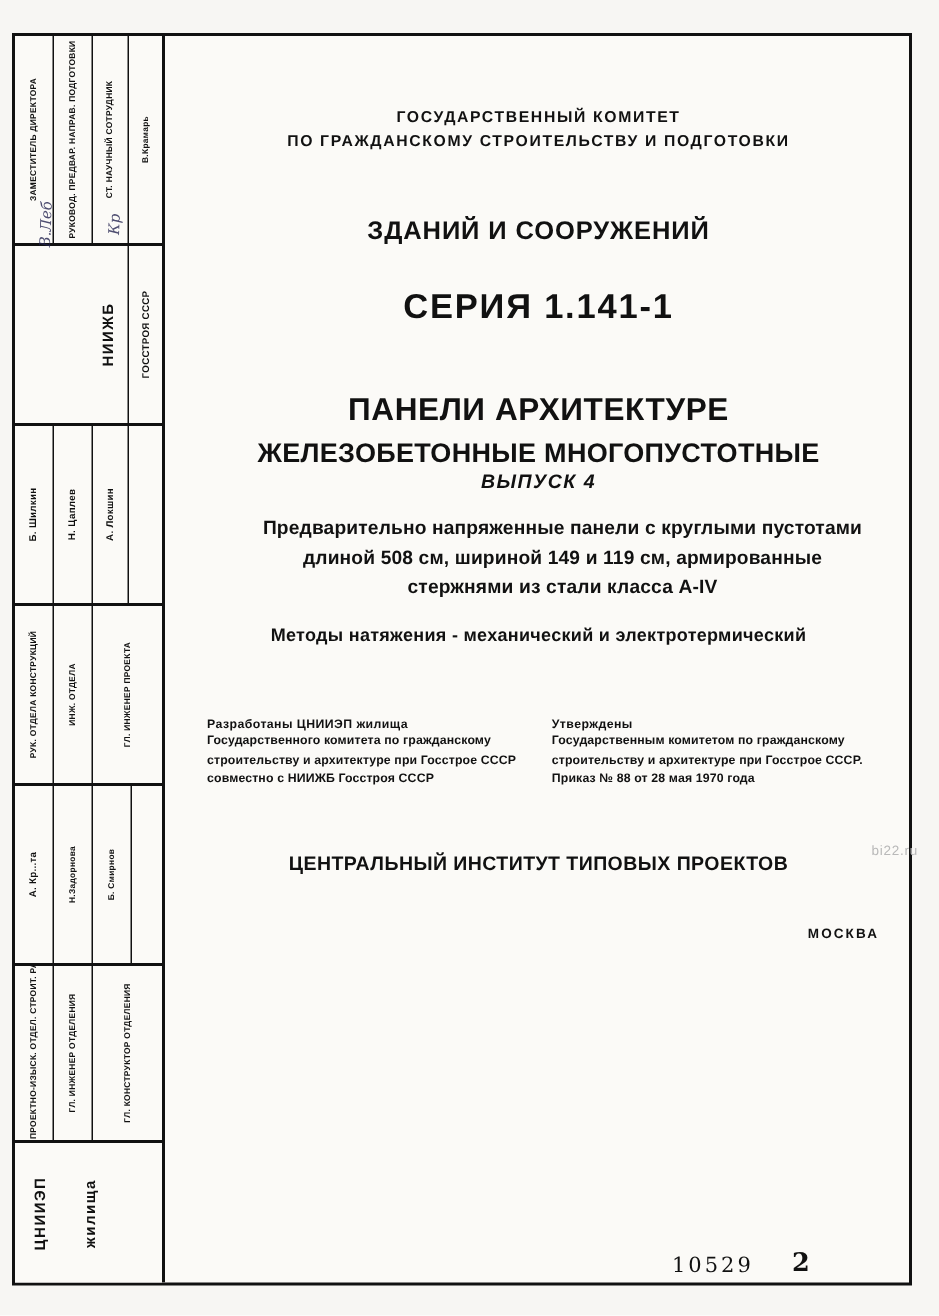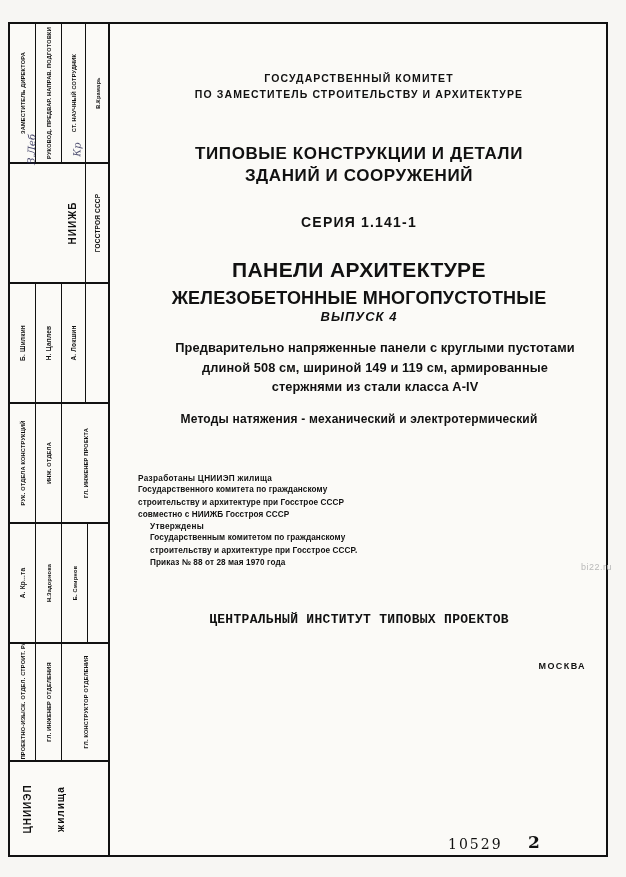--- a/index.html
+++ b/index.html
@@ -81,24 +81,24 @@
     margin-bottom:40px;
   }
   .t1{
     font-size:17px;
     font-weight:bold;
     letter-spacing:.6px;
     line-height:1.35;
     margin-bottom:26px;
   }
   .series{
-    font-size:14px;
+    font-size:23px;
     font-weight:bold;
     letter-spacing:1.2px;
-    margin-bottom:28px;
+    margin-bottom:44px;
   }
   .t2{
     font-size:21px;
     font-weight:bold;
     letter-spacing:.4px;
     margin-bottom:6px;
   }
   .t3{
     font-size:18px;
     font-weight:bold;
@@ -128,42 +128,40 @@
     margin-bottom:46px;
     padding:0 10px;
   }
   .footer-row{
     display:flex;
     justify-content:space-between;
     align-items:flex-start;
     text-align:left;
     padding:0 6px;
     margin-bottom:42px;
-    flex-direction:column;
   }
   .foot-col{width:47%;}
   .foot-col.right{width:48%;margin-left:12px;}
   .foot-line{
     font-size:8.2px;
     font-weight:bold;
     line-height:1.55;
     letter-spacing:.1px;
   }
   .foot-title{
     font-size:8.2px;
     font-weight:bold;
     letter-spacing:.3px;
     margin-bottom:1px;
   }
   .institute{
     font-size:13px;
     font-weight:bold;
     letter-spacing:.3px;
     margin-bottom:34px;
-    font-family:Liberation Mono, monospace;
   }
   .city{
     font-size:9px;
     font-weight:bold;
     letter-spacing:1.4px;
     text-align:right;
   }
   .watermark{
     position:absolute;
     right:14px; top:562px;
@@ -301,25 +299,24 @@
         <div class="vtxt lg">жилища</div>
       </div>
       <div class="vcell" style="left:66px;width:34px;border-right:none;"></div>
     </div>
   </div>
 
   <div class="content">
 
     <div class="hdr">
       <div>ГОСУДАРСТВЕННЫЙ КОМИТЕТ</div>
-      <div>ПО ЗАМЕСТИТЕЛЬ СТРОИТЕЛЬСТВУ И АРХИТЕКТУРЕ</div>
+      <div>ПО ГРАЖДАНСКОМУ СТРОИТЕЛЬСТВУ И ПОДГОТОВКИ</div>
     </div>
 
     <div class="t1">
-      <div>ТИПОВЫЕ КОНСТРУКЦИИ И ДЕТАЛИ</div>
       <div>ЗДАНИЙ И СООРУЖЕНИЙ</div>
     </div>
 
     <div class="series">СЕРИЯ 1.141-1</div>
 
     <div class="t2">ПАНЕЛИ  АРХИТЕКТУРЕ</div>
     <div class="t3">ЖЕЛЕЗОБЕТОННЫЕ  МНОГОПУСТОТНЫЕ</div>
 
     <div class="issue">ВЫПУСК  4</div>
 

